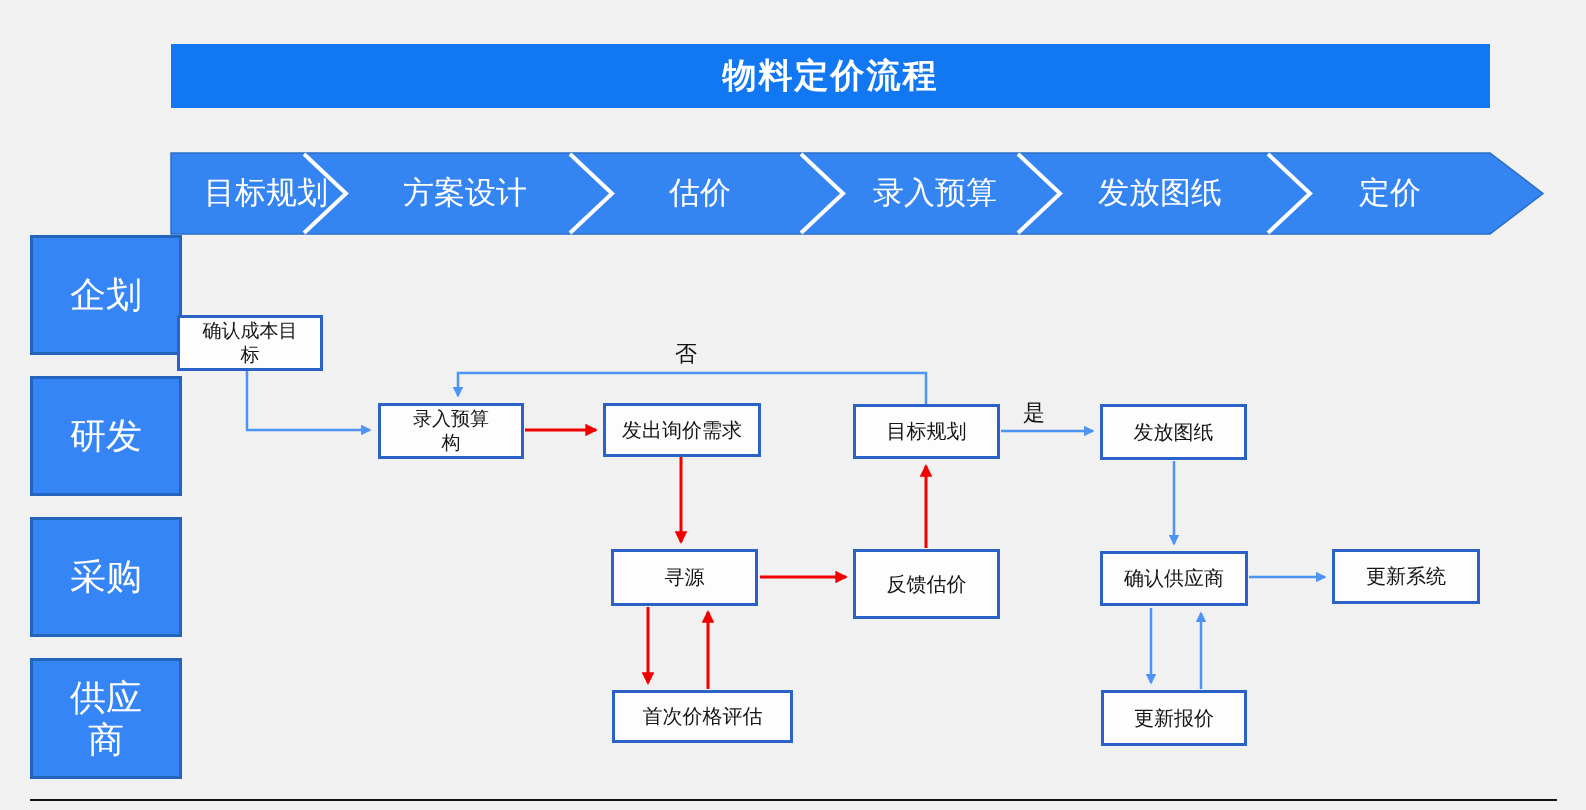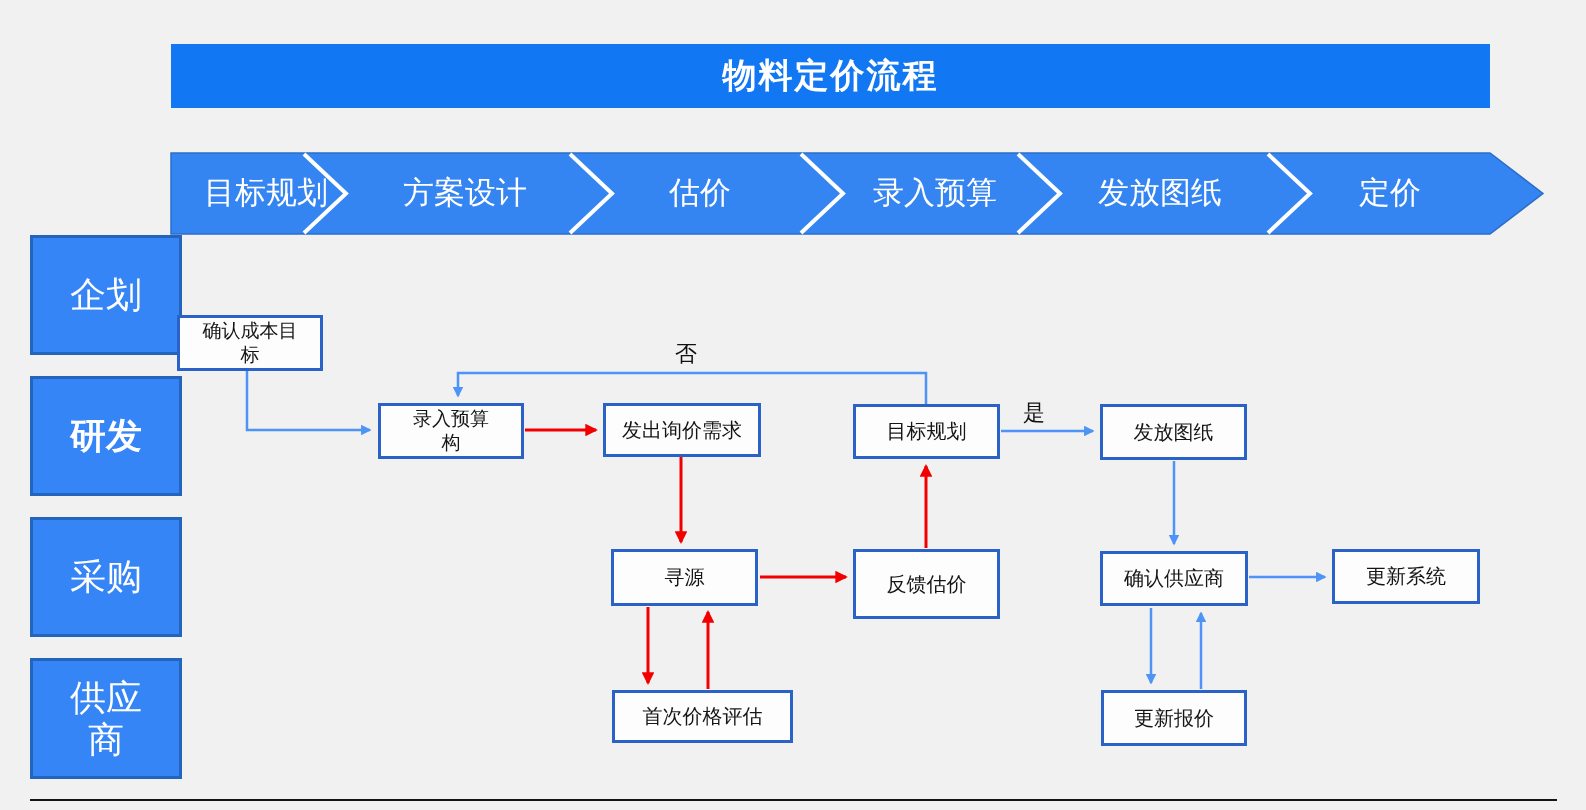--- a/index.html
+++ b/index.html
@@ -81,21 +81,21 @@
   </svg>
 
   <div class="phase-label" style="left:166px;width:200px;">目标规划</div>
   <div class="phase-label" style="left:365px;width:200px;">方案设计</div>
   <div class="phase-label" style="left:600px;width:200px;">估价</div>
   <div class="phase-label" style="left:835px;width:200px;">录入预算</div>
   <div class="phase-label" style="left:1060px;width:200px;">发放图纸</div>
   <div class="phase-label" style="left:1290px;width:200px;">定价</div>
 
   <div class="lane" style="top:235px;height:120px;">企划</div>
-  <div class="lane" style="top:376px;height:120px;font-weight:bold;">研发</div>
+  <div class="lane" style="top:376px;height:120px;">研发</div>
   <div class="lane" style="top:517px;height:120px;">采购</div>
   <div class="lane" style="top:658px;height:121px;">供应
 商</div>
 
   <div class="node" style="left:177px;top:283px;width:146px;height:56px;font-size:19px;margin-top:32px;">确认成本目
 标</div>
   <div class="node" style="left:378px;top:403px;width:146px;height:56px;font-size:19px;">录入预算
 构</div>
   <div class="node" style="left:603px;top:403px;width:158px;height:54px;">发出询价需求</div>
   <div class="node" style="left:853px;top:404px;width:147px;height:55px;">目标规划</div>

